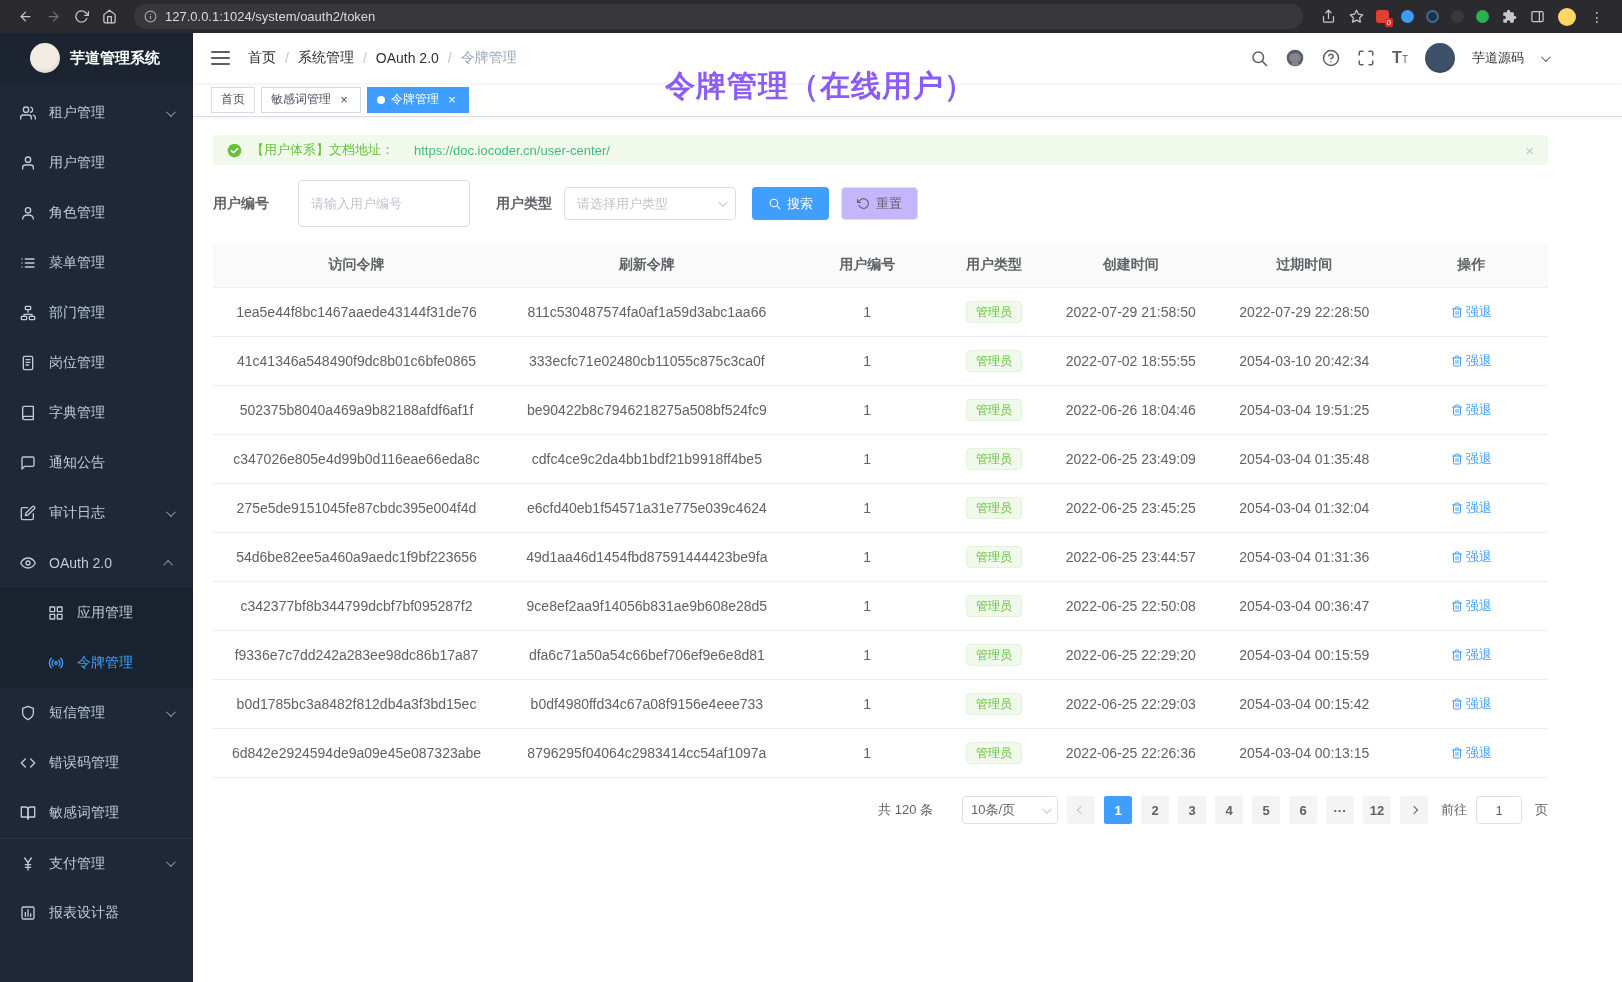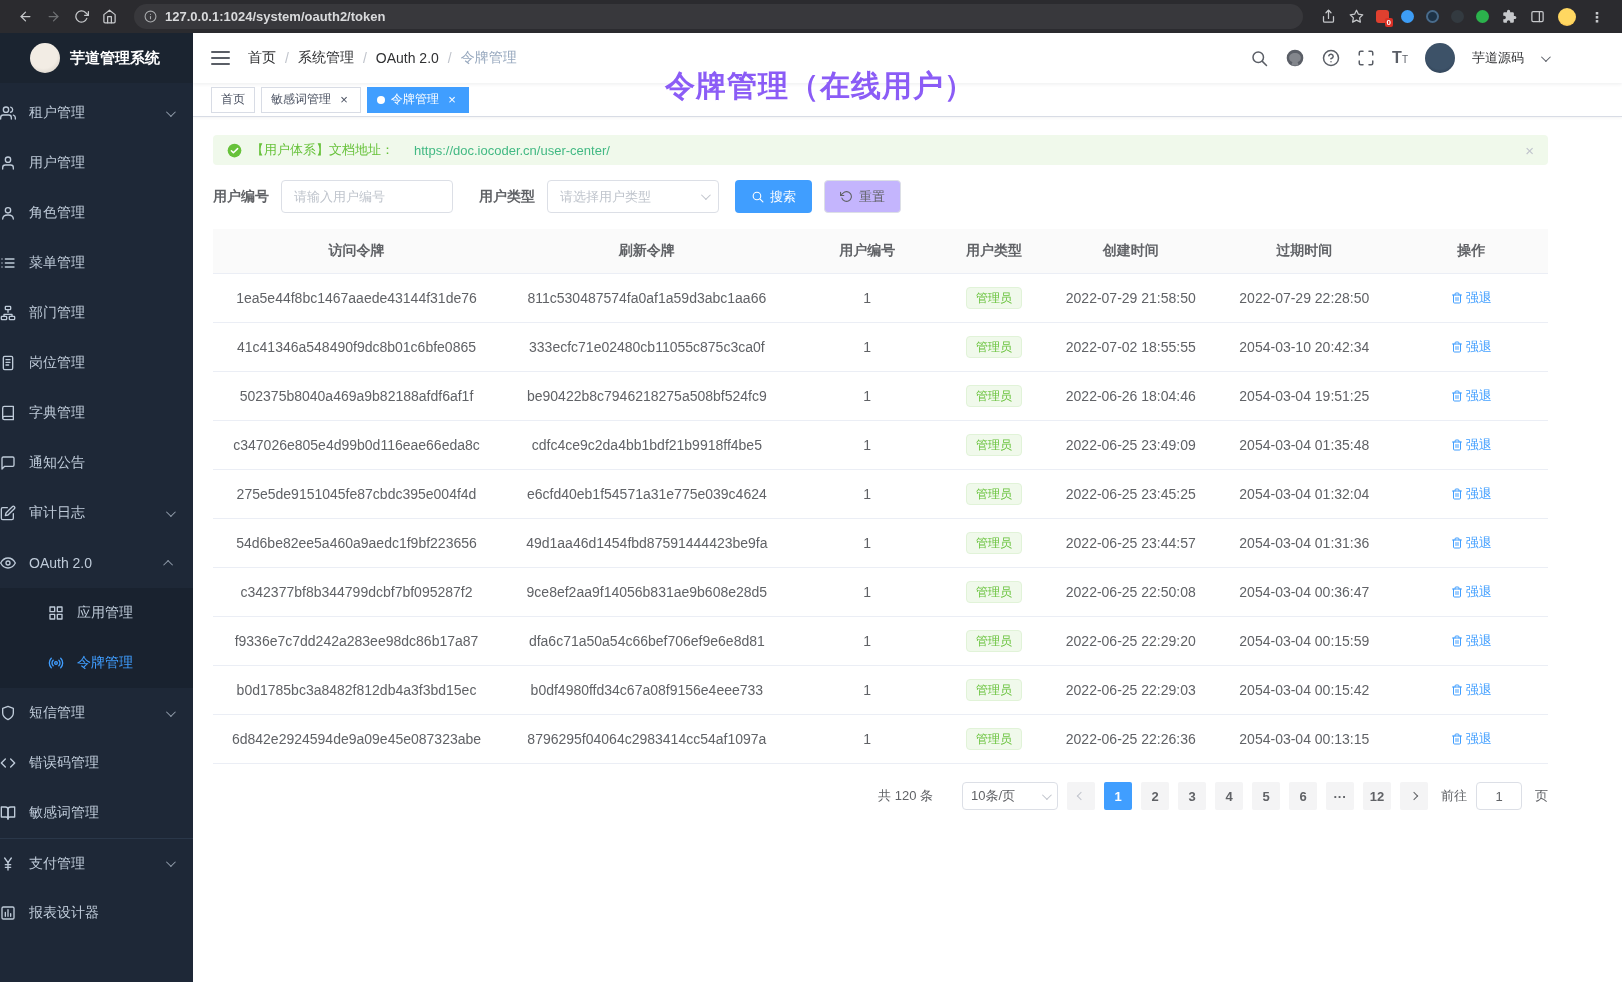--- a/index.html
+++ b/index.html
@@ -1,21 +1,21 @@
 <!DOCTYPE html>
 <html><head>
 <meta charset="utf-8">
 <style>
   *{margin:0;padding:0;box-sizing:border-box;}
   html,body{width:1622px;height:982px;}
   body{font-family:"Liberation Sans","DejaVu Sans",sans-serif;background:#fff;position:relative;overflow:hidden;}
   button{font-family:inherit;}
 
   
-  .chrome{height:33px;background:#2b2b2f;display:flex;align-items:center;padding:0 12px;gap:2px;font-weight:bold;}
+  .chrome{height:33px;background:#2b2b2f;display:flex;align-items:center;padding:0 12px;gap:2px;}
   .cbtn{width:26px;height:26px;border-radius:50%;display:inline-flex;align-items:center;justify-content:center;color:#c6c8cb;cursor:pointer;font-size:14px;}
   .cbtn svg{width:15px;height:15px;}
   .cbtn.dim{color:#6e7073;}
   .urlbar{flex:1;height:25px;margin:0 10px;background:#38383c;border-radius:13px;display:flex;align-items:center;padding:0 10px;gap:8px;min-width:0;cursor:text;}
   .uico{color:#a8aaad;display:inline-flex;}
   .uico svg{width:13px;height:13px;}
   .urltxt{color:#d9dadc;font-size:13px;white-space:nowrap;}
   .ext{width:13px;height:13px;border-radius:50%;margin:0 5px;display:inline-block;position:relative;cursor:pointer;}
   .ext.red{background:#e0402f;border-radius:3px;}
   .ext.red::after{content:"0";position:absolute;right:-4px;bottom:-4px;background:#d93025;color:#fff;font-size:8px;line-height:9px;padding:0 2px;border-radius:2px;}
@@ -25,21 +25,21 @@
   .ext.green{background:#2bb24c;}
   .profile{width:18px;height:18px;border-radius:50%;background:radial-gradient(circle at 50% 42%,#ffd761 60%,#e8a33d);margin:0 6px;cursor:pointer;}
 
   
   .app{display:flex;height:949px;}
   .sidebar{width:193px;background:#1e2837;color:#bfcbd9;flex-shrink:0;display:flex;flex-direction:column;}
   .logo{height:50px;display:flex;align-items:center;padding-left:30px;gap:10px;background:#1b2430;}
   .logo-avatar{width:30px;height:30px;border-radius:50%;background:radial-gradient(circle at 45% 40%,#f2ece4 55%,#c9c2b8);}
   .logo-title{color:#fff;font-weight:bold;font-size:15px;}
   .sb-menu{flex:1;overflow:hidden;padding-top:5px;}
-  .sb-item{height:50px;display:flex;align-items:center;position:relative;font-size:14px;cursor:pointer;}
+  .sb-item{height:50px;display:flex;align-items:center;padding-left:20px;position:relative;font-size:14px;cursor:pointer;}
   .sb-item .ico{width:16px;height:16px;margin-right:13px;display:inline-flex;flex-shrink:0;}
   .sb-item .ico svg{width:16px;height:16px;}
   .sb-item.sub{padding-left:48px;background:#19222f;}
   .sb-item.active{color:#409eff;}
   .sb-item.brk{border-top:1px solid #2a3749;}
   .sb-item .chev{position:absolute;right:20px;opacity:.7;}
 
   .chev{display:inline-block;width:7px;height:7px;border-right:1.6px solid currentColor;border-bottom:1.6px solid currentColor;}
   .chev.dn{transform:rotate(45deg) translateY(-2px);}
   .chev.up{transform:rotate(-135deg) translateY(-2px);}
@@ -78,21 +78,21 @@
   .content{flex:1;background:#fff;padding:18px 74px 0 20px;position:relative;}
   .alert{height:30px;background:#f0f9eb;border-radius:4px;display:flex;align-items:center;padding:0 14px;font-size:13px;color:#67c23a;margin-bottom:15px;}
   .chk{display:inline-flex;margin-right:9px;}
   .chk svg{width:15px;height:15px;}
   .alert a{color:#42b983;text-decoration:none;margin-left:20px;cursor:pointer;}
   .aclose{margin-left:auto;color:#c0c4cc;font-size:15px;cursor:pointer;}
 
   .filters{display:flex;align-items:center;gap:12px;margin:4px 0 16px;}
   .flabel{font-size:14px;font-weight:bold;color:#606266;}
   .flabel.g{margin-left:14px;}
-  .finput{width:172px;height:33px;border:1px solid #dcdfe6;border-radius:4px;padding:0 12px;font-size:13px;color:#606266;outline:none;}
+  .finput{width:172px;height:47px;border:1px solid #dcdfe6;border-radius:4px;padding:0 12px;font-size:13px;color:#606266;outline:none;margin-left:17px;}
   .finput::placeholder{color:#bfc4cc;}
   .fselect{width:172px;height:33px;border:1px solid #dcdfe6;border-radius:4px;display:flex;align-items:center;justify-content:space-between;padding:0 10px 0 12px;font-size:13px;color:#bfc4cc;cursor:pointer;}
   .btn{height:33px;border-radius:4px;display:inline-flex;align-items:center;gap:6px;padding:0 15px;font-size:13px;cursor:pointer;border:1px solid transparent;}
   .btn.primary{background:#409eff;color:#fff;margin-left:4px;}
   .btn.plain{background:#c4b5fd;border-color:#dcdfe6;color:#606266;}
   .bico{display:inline-flex;}
   .bico svg{width:13px;height:13px;}
   .bico.sm svg{width:12px;height:12px;}
 
   .tbl{width:100%;border-collapse:collapse;table-layout:fixed;}

